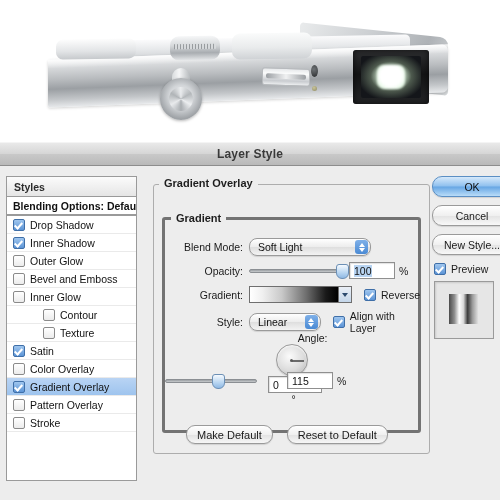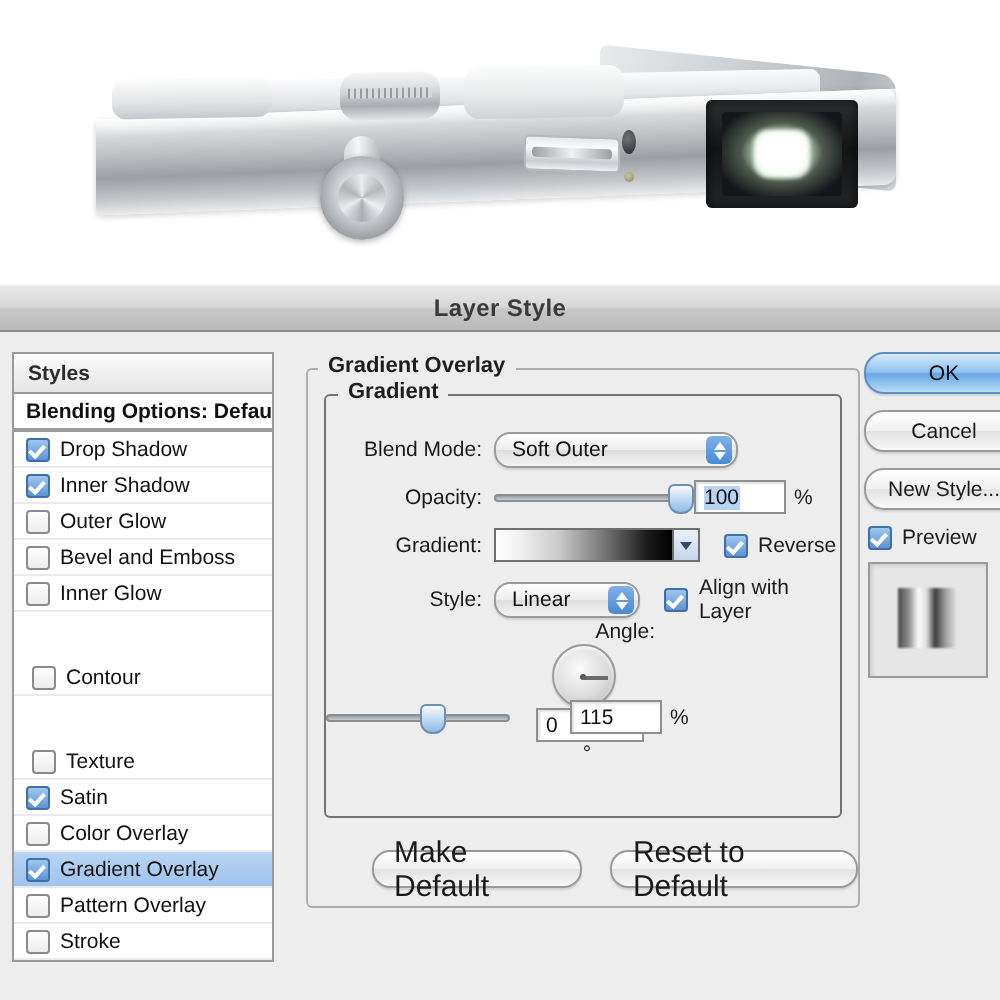--- a/index.html
+++ b/index.html
@@ -123,21 +123,21 @@
   .styles-list{
     border:1px solid #9a9a9a;background:#ffffff;position:absolute;top:20px;left:0;right:0;bottom:0;
     overflow:hidden;
   }
   .srow{
     height:17px;display:flex;align-items:center;padding-left:6px;font-size:10.5px;color:#111;
     border-bottom:1px solid #eaeaea;background:#fff;
   }
   .srow.bold{font-weight:bold;border-bottom:2px solid #9a9a9a;}
   .srow.sel{background:linear-gradient(to bottom,#b9d4f4,#9ec4ee);}
-  .srow.indent{padding-left:9px;margin-top:24px;}
+  .srow.indent{padding-left:36px;}
   .srow .lbl{white-space:nowrap;}
 
   .cb{
     width:10px;height:10px;border:1px solid #8a8a8a;border-radius:2px;margin-right:5px;flex:none;
     background:linear-gradient(to bottom,#ffffff,#ececec);position:relative;
   }
   .cb.on{
     background:linear-gradient(to bottom,#9fc6ef,#5c94d6);border-color:#3f6fa8;
   }
   .cb.on:after{
@@ -149,22 +149,22 @@
   .panel{position:absolute;left:153px;top:10px;right:70px;height:330px;}
   .fieldset{
     position:absolute;left:0;top:8px;right:0;height:268px;
     border:1px solid #adadad;border-radius:3px;background:transparent;
   }
   .legend{
     position:absolute;left:5px;top:-8px;background:#ededed;padding:0 5px;
     font-size:11px;font-weight:bold;color:#1d1d1d;
   }
   .fieldset2{
-    position:absolute;left:8px;top:12px;right:8px;height:210px;
-    border:1px solid #737373;border-radius:3px;
+    position:absolute;left:8px;top:32px;right:8px;height:210px;
+    border:3px solid #737373;border-radius:3px;
   }
   .legend2{
     position:absolute;left:6px;top:-8px;background:#ededed;padding:0 5px;
     font-size:11px;font-weight:bold;color:#1d1d1d;
   }
 
   .row{position:absolute;display:flex;align-items:center;left:0;right:0;}
   .rlabel{
     width:78px;text-align:right;padding-right:6px;font-size:10.5px;color:#1a1a1a;flex:none;
   }
@@ -224,21 +224,21 @@
     background:radial-gradient(circle at 42% 38%,#fbfbfb,#dcdcdc 55%,#c4c4c4 78%,#d9d9d9);
     border:1px solid #9b9b9b;box-shadow:inset 0 1px 2px rgba(255,255,255,.9),0 1px 1px rgba(0,0,0,.15);
   }
   .dial .hand{position:absolute;left:50%;top:50%;width:12px;height:1.5px;background:#6b6b6b;transform-origin:0 50%;}
   .dial .ctr{position:absolute;left:50%;top:50%;width:3px;height:3px;margin:-1.5px 0 0 -1.5px;border-radius:50%;background:#5a5a5a;}
 
   .capbtn{
     height:17px;border:1px solid #9a9a9a;border-radius:9px;
     background:linear-gradient(to bottom,#ffffff,#f0f0f0 50%,#e2e2e2 51%,#f7f7f7);
     display:flex;align-items:center;justify-content:center;
-    font-size:15px;color:#1a1a1a;padding:0 10px;box-shadow:0 1px 1px rgba(0,0,0,.12);
+    font-size:11px;color:#1a1a1a;padding:0 10px;box-shadow:0 1px 1px rgba(0,0,0,.12);
   }
 
   
   .rightcol{position:absolute;right:0;top:10px;width:68px;}
   .rbtn{
     height:19px;border:1px solid #9a9a9a;border-radius:10px;margin-bottom:8px;
     background:linear-gradient(to bottom,#ffffff,#f0f0f0 50%,#e3e3e3 51%,#f8f8f8);
     display:flex;align-items:center;justify-content:center;
     font-size:10.5px;color:#1a1a1a;width:78px;box-shadow:0 1px 1px rgba(0,0,0,.12);
   }
@@ -350,21 +350,21 @@
 
         <div class="fieldset">
           <span class="legend">Gradient Overlay</span>
 
           <div class="fieldset2">
             <span class="legend2">Gradient</span>
 
             <div class="row" style="top:18px;">
               <span class="rlabel">Blend Mode:</span>
               <div class="popup" style="width:110px;">
-                <span class="pv">Soft Outer</span>
+                <span class="pv">Soft Light</span>
                 <span class="arrows">
                     <i class="u"></i>
                     <i class="d"></i>
                   </span>
               </div>
             </div>
 
             <div class="row" style="top:42px;">
               <span class="rlabel">Opacity:</span>
               <div class="slider" style="width:92px;">

